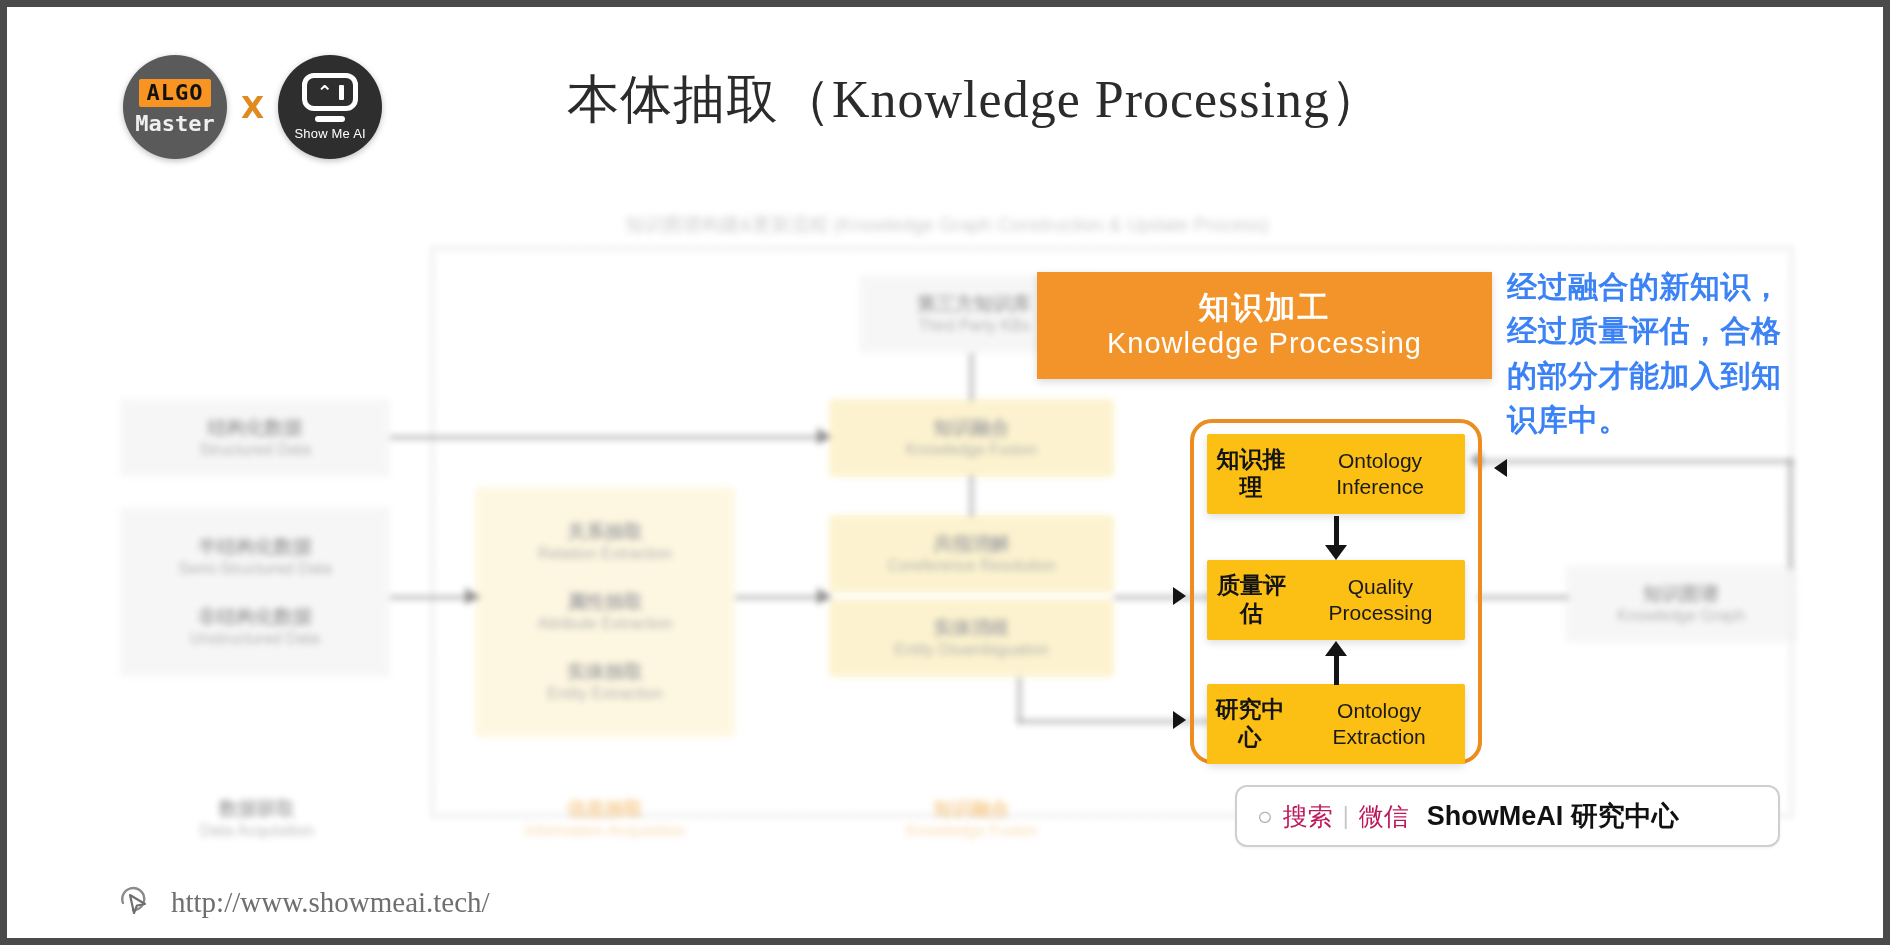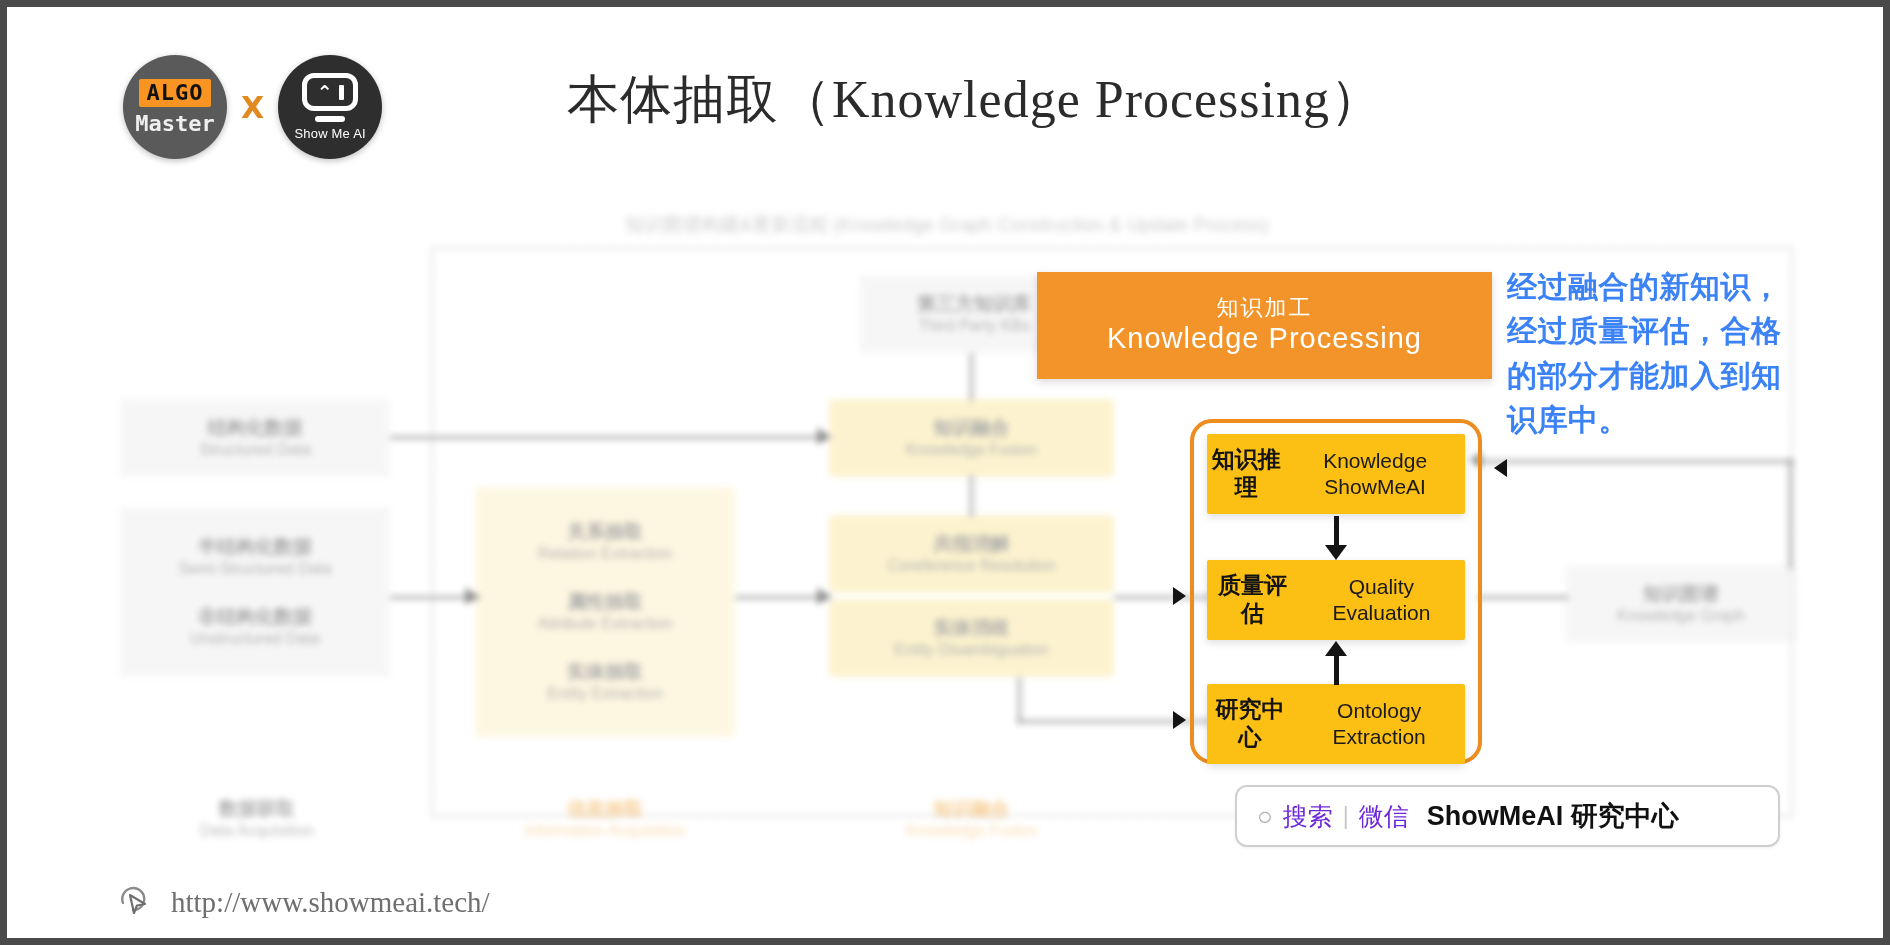--- a/index.html
+++ b/index.html
@@ -95,21 +95,21 @@
   .bl-gray .cn { color: #6e6e6e; } .bl-gray .en { color: #888; }
   .bl-orange .cn { color: #f0a63c; } .bl-orange .en { color: #f3bc72; }
 
   
   #kp-header {
     position: absolute; left: 1030px; top: 265px; width: 455px; height: 107px;
     background: #f2942a;
     display: flex; flex-direction: column; align-items: center; justify-content: center;
     box-shadow: 0 3px 8px rgba(0,0,0,.15);
   }
-  #kp-header .cn { color: #fff; font-size: 22px; font-weight: normal; letter-spacing: 2px; line-height: 1.15; }
+  #kp-header .cn { color: #fff; font-size: 31px; font-weight: bold; letter-spacing: 2px; line-height: 1.15; }
   #kp-header .en { color: #fff; font-size: 29px; letter-spacing: 1px; line-height: 1.2; }
 
   
   #kp-group {
     position: absolute; left: 1183px; top: 412px; width: 292px; height: 345px;
     border: 4px solid #ed8c1f; border-radius: 22px; background: transparent;
   }
   .hl-box {
     position: absolute; left: 1200px; width: 258px; height: 80px;
     background: #fcbf13; border-radius: 2px;
@@ -138,21 +138,21 @@
   }
 
   
   #search-pill {
     position: absolute; left: 1228px; top: 778px; width: 545px; height: 62px;
     background: #fff; border: 2px solid #cfcfcf; border-radius: 12px;
     display: flex; align-items: center; padding: 0 20px; gap: 10px;
     box-shadow: 0 1px 3px rgba(0,0,0,.06);
   }
   #search-pill .mag { font-size: 26px; color: #aaa; line-height: 1; }
-  #search-pill .ph { font-size: 25px; color: #6d28d9; }
+  #search-pill .ph { font-size: 25px; color: #be185d; }
   #search-pill .sep { font-size: 23px; color: #c6c6c6; }
   #search-pill .brand { font-size: 27px; font-weight: bold; color: #111; margin-left: 8px; white-space: nowrap; }
 
   
   #footer { position: absolute; left: 112px; top: 878px; display: flex; align-items: center; gap: 18px; }
   #footer .url {
     font-family: "Liberation Serif", "DejaVu Serif", serif;
     font-size: 29px; color: #6f6f6f;
   }
 </style>
@@ -278,25 +278,25 @@
 
   <div id="kp-header">
     <div class="cn">知识加工</div>
     <div class="en">Knowledge Processing</div>
   </div>
 
   <div id="kp-group"></div>
 
   <div class="hl-box" id="hl-1">
     <div class="cn">知识推理</div>
-    <div class="en">Knowledge ShowMeAI</div>
+    <div class="en">Ontology Inference</div>
   </div>
   <div class="hl-box" id="hl-2">
     <div class="cn">质量评估</div>
-    <div class="en">Quality Evaluation</div>
+    <div class="en">Quality Processing</div>
   </div>
   <div class="hl-box" id="hl-3">
     <div class="cn">研究中心</div>
     <div class="en">Ontology Extraction</div>
   </div>
 
   <div class="blk-arrow" style="left:1327px; top:509px; height:33px;"></div>
   <div class="blk-head down" style="left:1318px; top:538px;"></div>
 
   <div class="blk-arrow" style="left:1327px; top:648px; height:30px;"></div>

